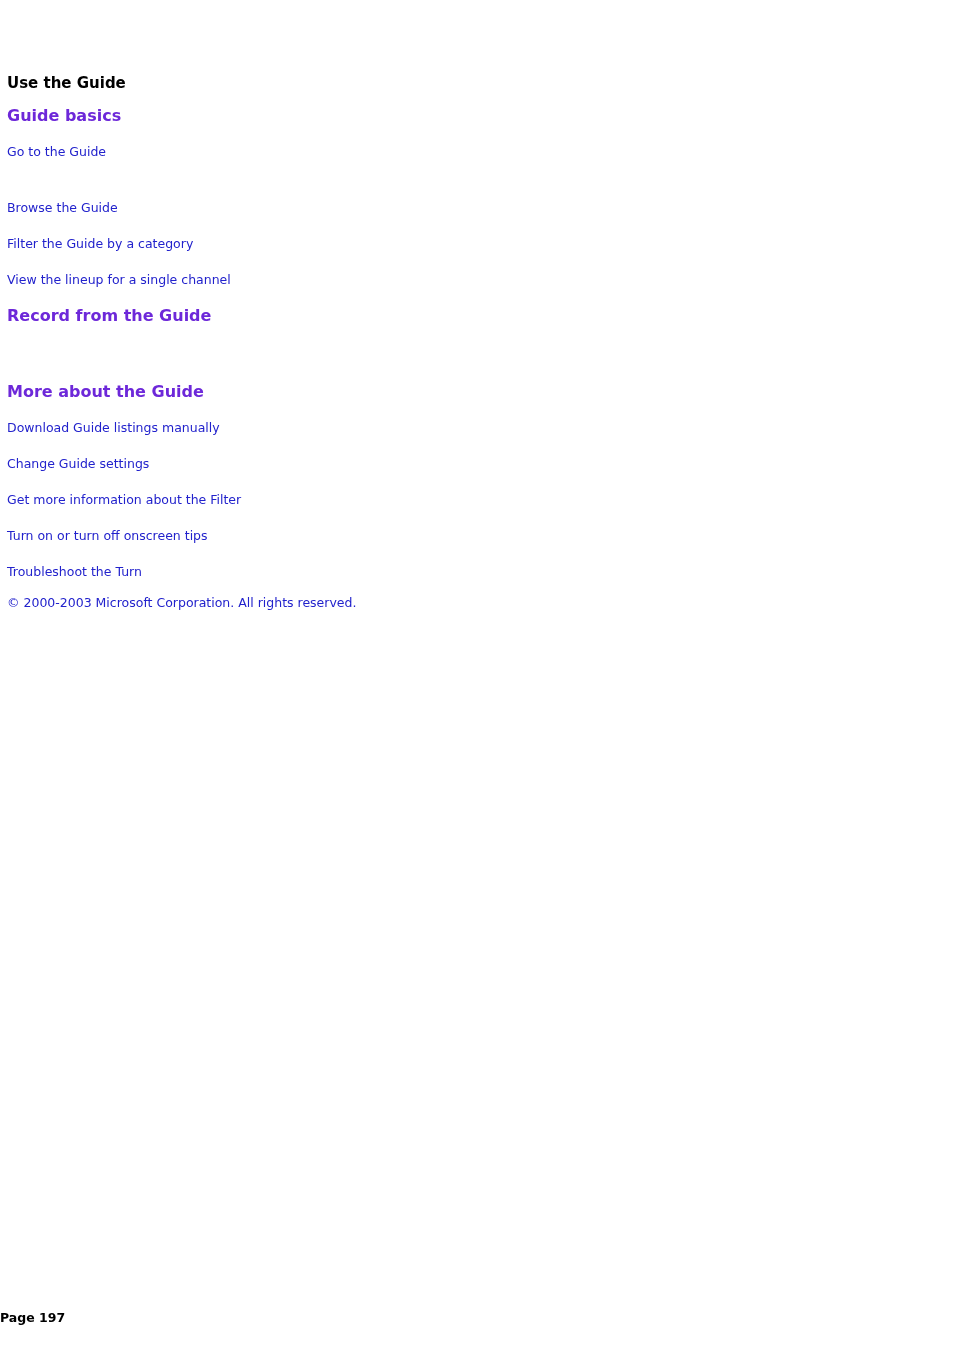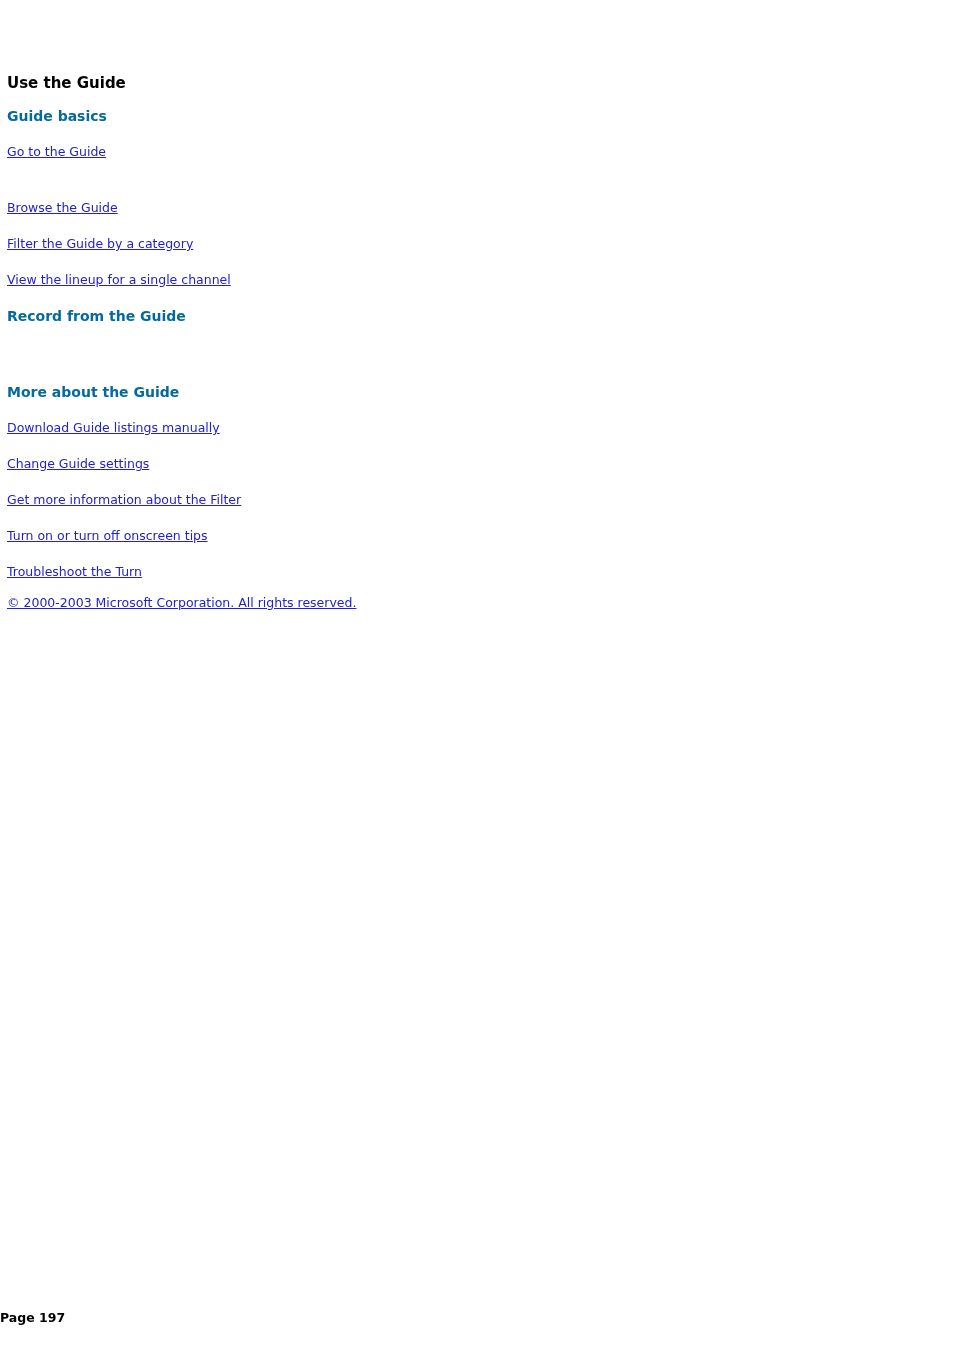--- a/index.html
+++ b/index.html
@@ -31,34 +31,33 @@
   }
   .doc-title {
     font-size: 15px;
     font-weight: bold;
     color: #000000;
     margin: 0;
     line-height: 19px;
     letter-spacing: 0px;
   }
   .section-heading {
-    font-size: 14px;
+    font-size: 16px;
     font-weight: bold;
-    color: #0369a1;
+    color: #6d28d9;
     line-height: 16px;
     margin: 0;
   }
   .link-row {
     font-size: 12.5px;
     line-height: 16px;
     margin: 0;
   }
   a.doc-link {
     color: #2222CC;
-    text-decoration: underline;
     font-size: 12.5px;
     font-weight: normal;
     cursor: pointer;
   }
   .spacer-title-to-head { height: 15px; }
   .spacer-head-to-link { height: 20px; }
   .spacer-link-to-link { height: 20px; }
   .spacer-link-to-head { height: 20px; }
   .copyright-row {
     font-size: 12.5px;

